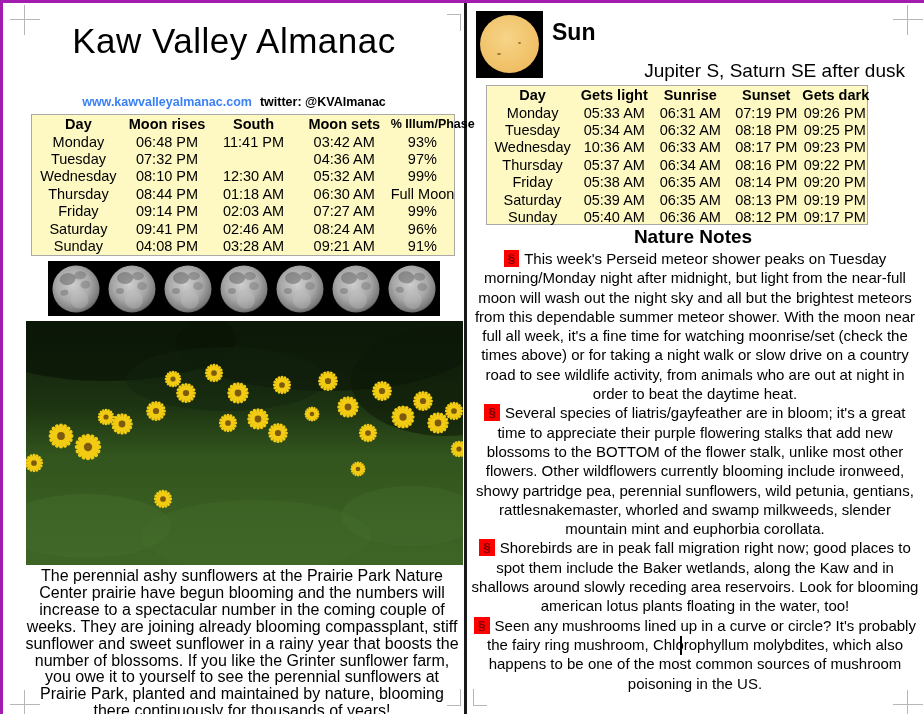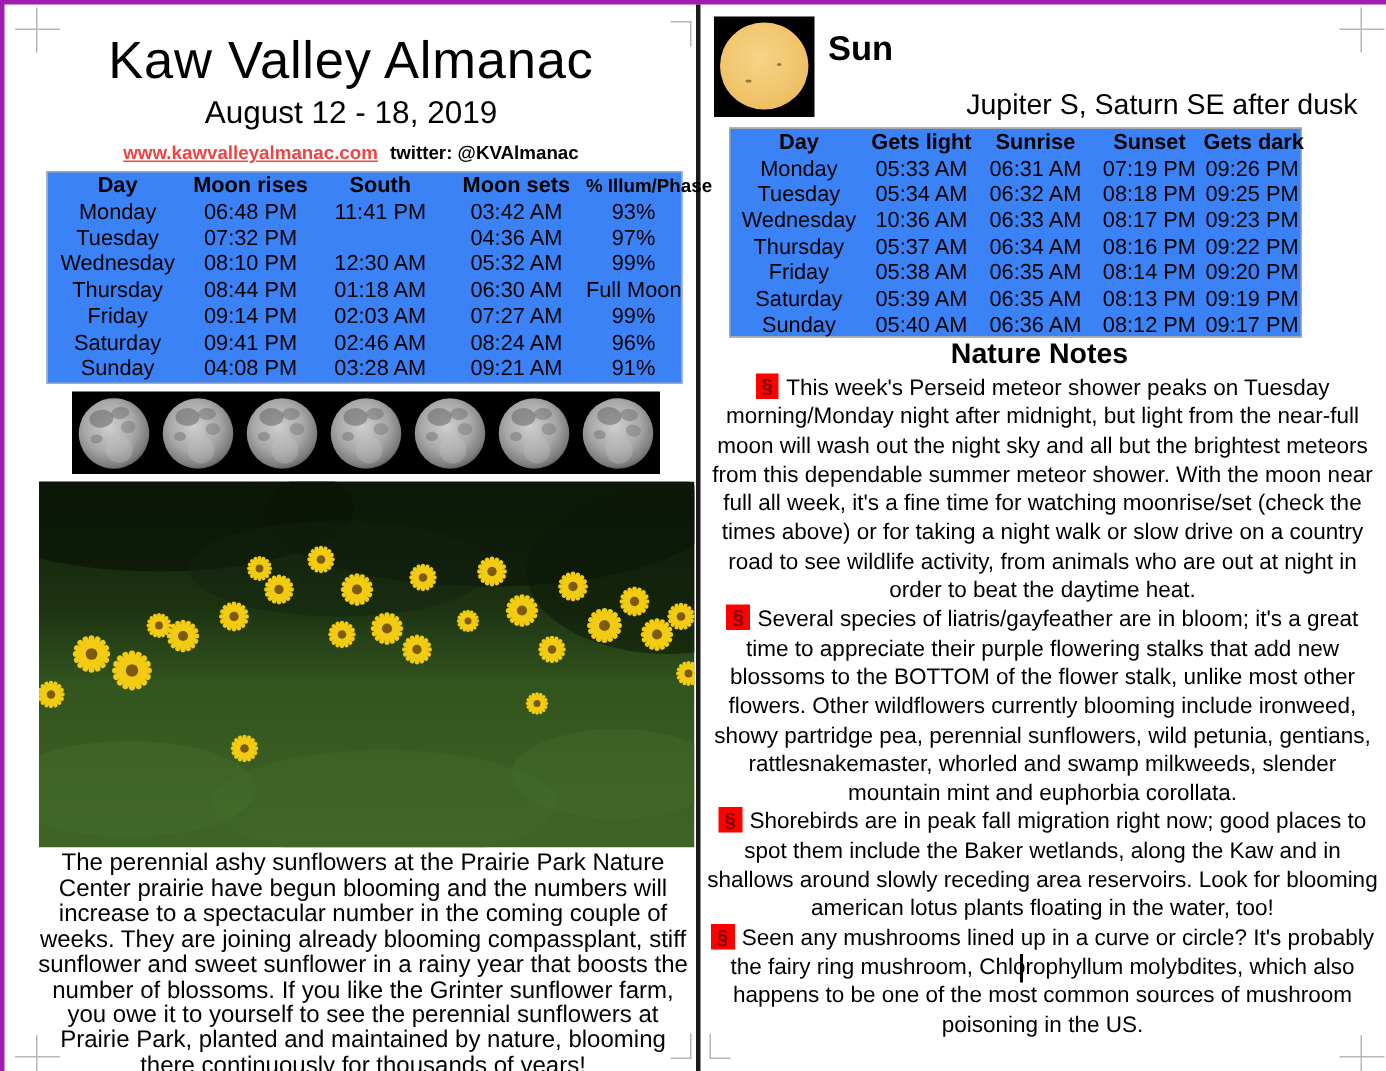--- a/index.html
+++ b/index.html
@@ -17,24 +17,24 @@
   .br-tl{left:444px;top:11px;border-top:1px solid #b7b7b7;border-right:1px solid #b7b7b7;}
   .br-bl{left:444px;top:686px;border-bottom:1px solid #b7b7b7;border-right:1px solid #b7b7b7;}
   .br-br{left:470px;top:686px;border-bottom:1px solid #b7b7b7;border-left:1px solid #b7b7b7;}
 
   .divider{position:absolute;left:461px;top:0;width:3px;height:714px;background:#1a1a1a;}
 
   
   .title{position:absolute;left:0;top:18px;width:462px;text-align:center;font-size:35px;font-weight:500;letter-spacing:.5px;}
   .date{position:absolute;left:0;top:61px;width:462px;text-align:center;font-size:21px;font-weight:500;}
   .linkrow{position:absolute;left:0;top:92px;width:462px;text-align:center;font-size:12.5px;font-weight:bold;}
-  .weblink{color:#ef4444;text-decoration:underline;cursor:pointer;}
+  .weblink{color:#3b82f6;cursor:pointer;}
   .twitter{color:#000;margin-left:8px;}
 
-  .tbox{position:absolute;border:1px solid #a9a9a9;background:#3b82f6;box-sizing:border-box;}
+  .tbox{position:absolute;border:1px solid #a9a9a9;background:#fef9c3;box-sizing:border-box;}
   .tbox table{width:100%;border-collapse:collapse;table-layout:fixed;}
   .tbox th{font-weight:bold;font-size:14.5px;line-height:17.5px;padding:0;text-align:center;white-space:nowrap;}
   .tbox th.small{font-size:12.5px;}
   .tbox td{font-size:14.5px;line-height:17.4px;padding:0;text-align:center;white-space:nowrap;}
   .moon-box{left:28px;top:111px;width:424px;height:142px;padding-top:1px;}
   .sun-box{left:483px;top:82px;width:382px;height:140px;padding-top:1px;}
 
   .strip{position:absolute;left:45px;top:258px;width:392px;height:55px;background:#000;
          display:flex;align-items:center;justify-content:space-between;padding:0 3px;box-sizing:border-box;}
   .strip svg{display:block;}
@@ -68,21 +68,20 @@
   <div class="plus" style="left:890px;top:2px;"></div>
   <div class="plus" style="left:7px;top:687px;"></div>
   <div class="plus" style="left:890px;top:687px;"></div>
   <div class="br br-tl"></div>
   <div class="br br-bl"></div>
   <div class="br br-br"></div>
 
   <div class="divider"></div>
 
   <div class="title">Kaw Valley Almanac</div>
-  <div class="date">August 12 - 18, 2019</div>
   <div class="linkrow">
     <a class="weblink">www.kawvalleyalmanac.com</a><span class="twitter">twitter: @KVAlmanac</span>
   </div>
 
   <div class="tbox moon-box">
     <table>
       <colgroup>
           <col style="width:22%">
           <col style="width:20%">
           <col style="width:21%">

